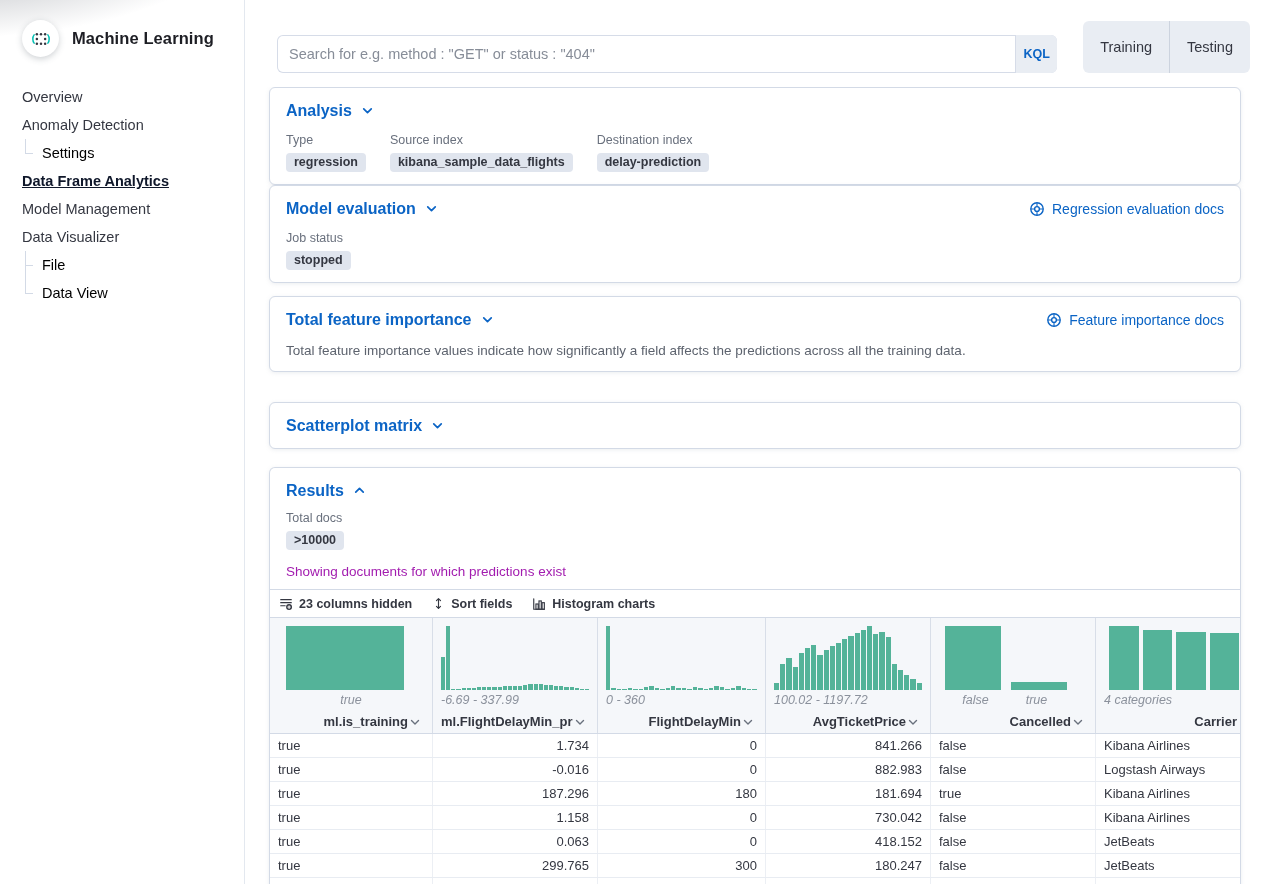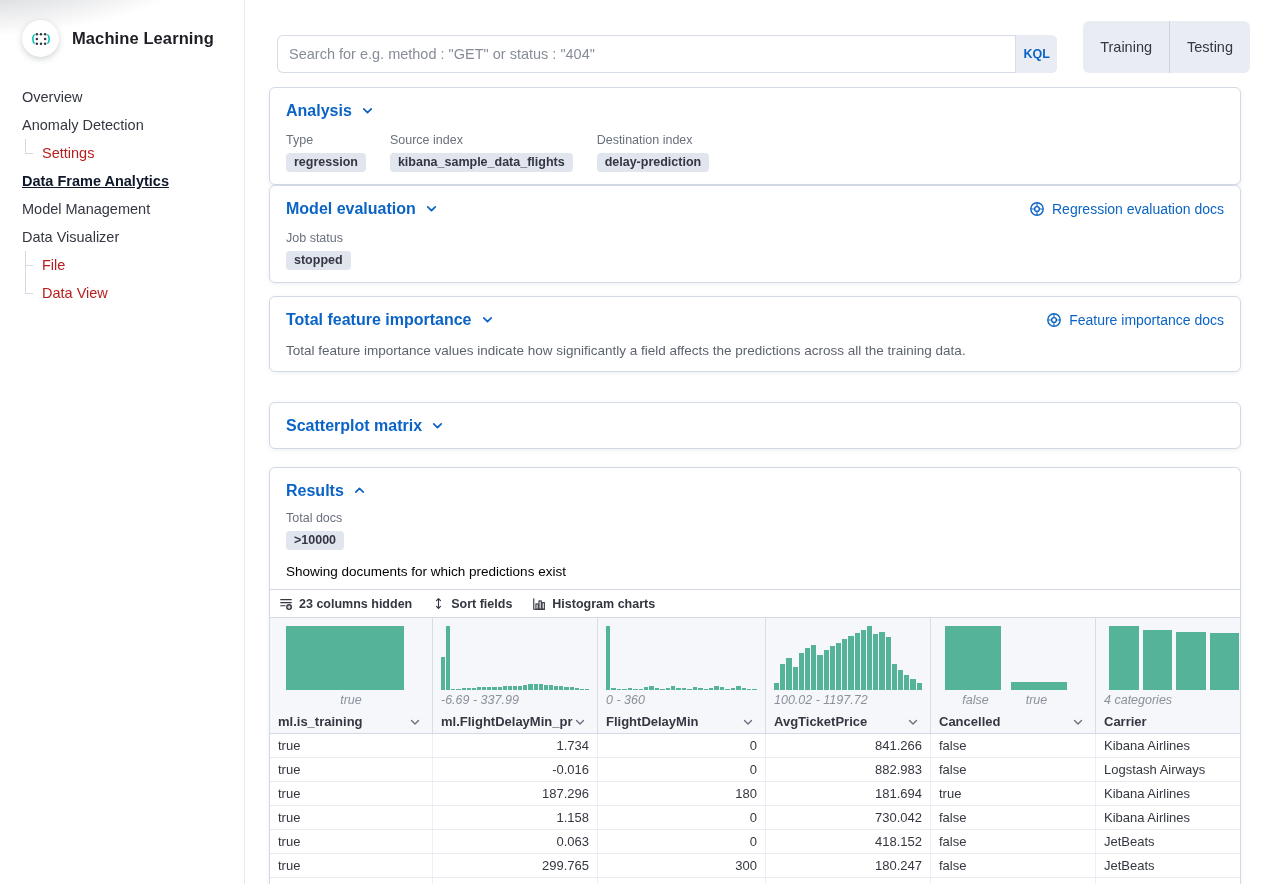--- a/index.html
+++ b/index.html
@@ -15,21 +15,21 @@
     background:radial-gradient(ellipse 400px 150px at -50px -70px, rgba(64,71,84,.5), rgba(64,71,84,0) 72%);
     pointer-events:none; }
   .brand { position:relative; display:flex; align-items:center; gap:13px; margin-bottom:26px; }
   .brand-icon { width:37px; height:37px; border-radius:50%; background:#fff;
     box-shadow:0 2px 6px rgba(60,70,85,.25); display:flex; align-items:center; justify-content:center; }
   .brand-title { font-size:16.5px; font-weight:700; color:#1d1e24; letter-spacing:.1px; }
 
   .nav { position:relative; }
   .nav-item { display:flex; align-items:center; height:28px; cursor:pointer; }
   .nav-label { font-size:14.5px; color:#343741; text-decoration:none; white-space:nowrap; }
-  .nav-item.sub .nav-label { color:#b91c1c; }
+  .nav-item.sub .nav-label { color:#000000; }
   .nav-item.active .nav-label { color:#0f172a; font-weight:700; text-decoration:underline; }
   .tree { width:10px; height:28px; margin:0 7px 0 3px; position:relative; flex:0 0 10px; }
   .tree::before { content:""; position:absolute; left:0; top:0; bottom:0; width:1px; background:#d3dae6; }
   .tree::after  { content:""; position:absolute; left:0; top:50%; width:8px; height:1px; background:#d3dae6; }
   .tree.end::before { bottom:50%; }
 
   
   .main { flex:1; display:flex; flex-direction:column; min-width:0; }
   .topbar { display:flex; align-items:flex-end; padding:21px 11px 14px 32px; }
   .searchbox { flex:1; display:flex; align-items:stretch; height:38px; background:#fff;
@@ -62,41 +62,41 @@
     font-size:16px; font-weight:600; cursor:pointer; line-height:21px; }
   .panel-title svg { stroke:#0b64c5; }
   .doc-link { display:flex; align-items:center; gap:7px; color:#0b64c5; font-size:14px;
     font-weight:500; text-decoration:none; cursor:pointer; }
 
   .fields { display:flex; gap:24px; margin-top:12px; }
   .field-label { font-size:12.5px; color:#69707d; margin-bottom:5px; }
   .badge { display:inline-block; background:#e0e5ee; color:#343741; border-radius:4px;
     padding:1px 8px; font-size:12.5px; font-weight:600; line-height:17px; }
   .desc { margin-top:12px; font-size:13.5px; color:#5d636e; line-height:17px; }
-  .subtitle { margin-top:14px; font-size:13.5px; color:#000000; }
+  .subtitle { margin-top:14px; font-size:13.5px; color:#a21caf; }
 
   
   .grid { margin:10px -16px 0; overflow:hidden; }
   .grid-toolbar { display:flex; align-items:center; gap:20px; height:29px; padding-left:9px;
     border-top:1px solid #d3dae6; border-bottom:1px solid #d3dae6; }
   .tool-btn { display:flex; align-items:center; gap:6px; border:none; background:none;
     font-family:inherit; font-size:12.5px; font-weight:600; color:#343741; cursor:pointer; }
   .tool-btn svg { flex:0 0 auto; }
 
   .grid-header { display:flex; background:#f5f7fa; border-bottom:1px solid #d3dae6; }
   .gcol { flex:0 0 auto; padding:8px 6px 0; border-right:1px solid #d8dee8; overflow:hidden; }
   .hist { height:64px; display:flex; align-items:flex-end; }
   .hist .bar { background:#54b399; flex:1; }
   .hist-label { height:20px; display:flex; align-items:center; font-size:12.5px;
     font-style:italic; color:#8b919c; padding:0 2px; white-space:nowrap; overflow:hidden; }
   .hist-label.center { justify-content:center; }
   .hist-label span { flex:1; text-align:center; }
   .col-name-row { height:23px; display:flex; align-items:center; padding:0 2px; }
   .col-name { flex:1; font-size:13px; font-weight:700; color:#343741;
-    white-space:nowrap; overflow:hidden; }
+    white-space:nowrap; overflow:hidden;text-align:right; }
   .col-sort { flex:0 0 16px; cursor:pointer; display:flex; align-items:center; }
 
   .grid-row { display:flex; height:24px; border-bottom:1px solid #e8ecf2; }
   .gcell { flex:0 0 auto; font-size:13px; line-height:23px; color:#343741; padding:0 8px;
     border-right:1px solid #eceff4; white-space:nowrap; overflow:hidden; }
   .gcell.right { text-align:right; }
 </style>
 </head>
 <body>
 

